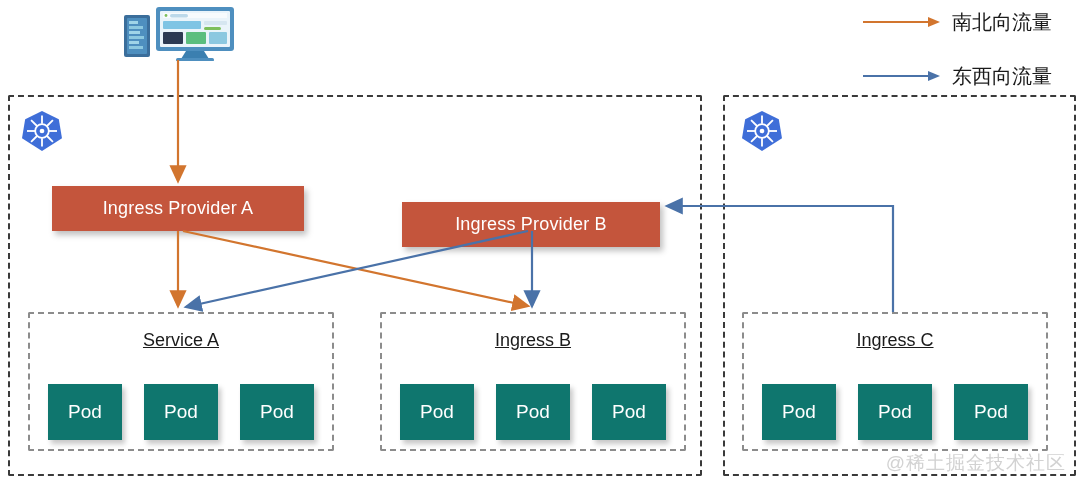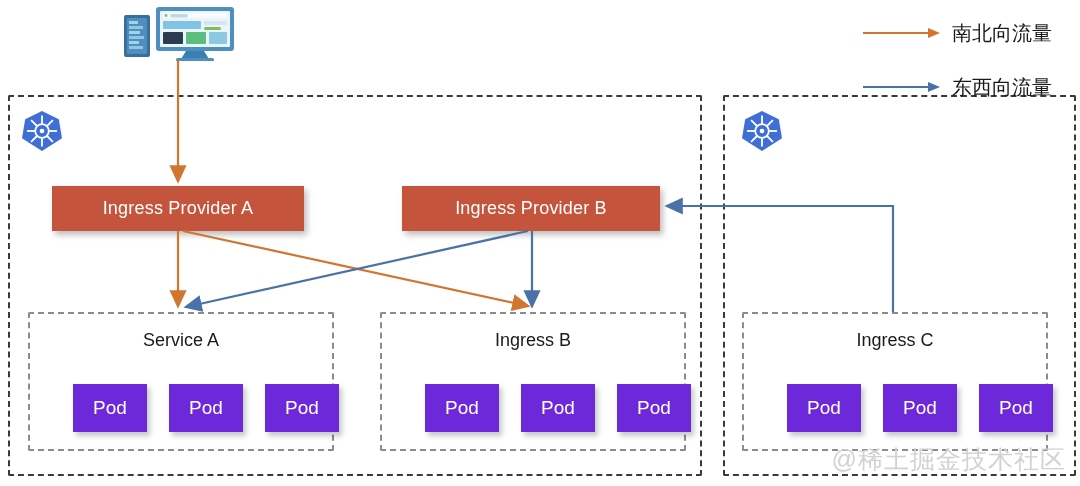--- a/index.html
+++ b/index.html
@@ -35,61 +35,61 @@
     color: #ffffff;
     font-size: 18px;
     letter-spacing: .2px;
     display: flex;
     align-items: center;
     justify-content: center;
     box-shadow: 3px 4px 6px rgba(0,0,0,0.25);
     white-space: nowrap;
   }
   #ingress-a { left: 52px;  top: 186px; width: 252px; height: 45px; }
-  #ingress-b { left: 402px; top: 186px; width: 258px; height: 45px; }
+  #ingress-b { left: 402px; top: 202px; width: 258px; height: 45px; }
 
   
   .service-box {
     border: 2px dashed #8c8c8c;
     border-radius: 2px;
   }
   #service-a { left: 28px;  top: 312px; width: 302px; height: 135px; }
   #service-b { left: 380px; top: 312px; width: 302px; height: 135px; }
   #service-c { left: 742px; top: 312px; width: 302px; height: 135px; }
   .service-label {
     position: absolute;
     top: 16px;
     left: 0;
     width: 100%;
     text-align: center;
     font-size: 18px;
     color: #1a1a1a;
+    text-decoration: underline;
   }
 
   
   .pod {
     position: absolute;
     top: 70px;
     width: 74px;
-    height: 48px;
-    background: #6d28d9;
+    height: 56px;
+    background: #0f766e;
     color: #ffffff;
     font-size: 19px;
     display: flex;
     align-items: center;
     justify-content: center;
     box-shadow: 3px 4px 5px rgba(0,0,0,0.22);
-    margin-left: 25px;
   }
   .pod.p1 { left: 18px; }
   .pod.p2 { left: 114px; }
   .pod.p3 { left: 210px; }
 
   
-  #legend { left: 862px; top: 8px; width: 210px; height: 68px; margin-top: 11px; }
+  #legend { left: 862px; top: 8px; width: 210px; height: 68px; }
   .legend-row {
     position: absolute;
     left: 0;
     display: flex;
     align-items: center;
     height: 24px;
   }
   .legend-row.r1 { top: 2px; }
   .legend-row.r2 { top: 56px; }
   .legend-swatch { width: 80px; height: 14px; }
@@ -107,21 +107,21 @@
   #arrows {
     left: 0; top: 0;
     width: 1080px; height: 486px;
     pointer-events: none;
   }
 
   
   #watermark {
     right: 14px;
     bottom: 10px;
-    font-size: 25px;
+    font-size: 19px;
     color: #d2d2d2;
     letter-spacing: 1px;
     white-space: nowrap;
   }
 </style>
 </head>
 <body>
 
 <div id="canvas">
 

